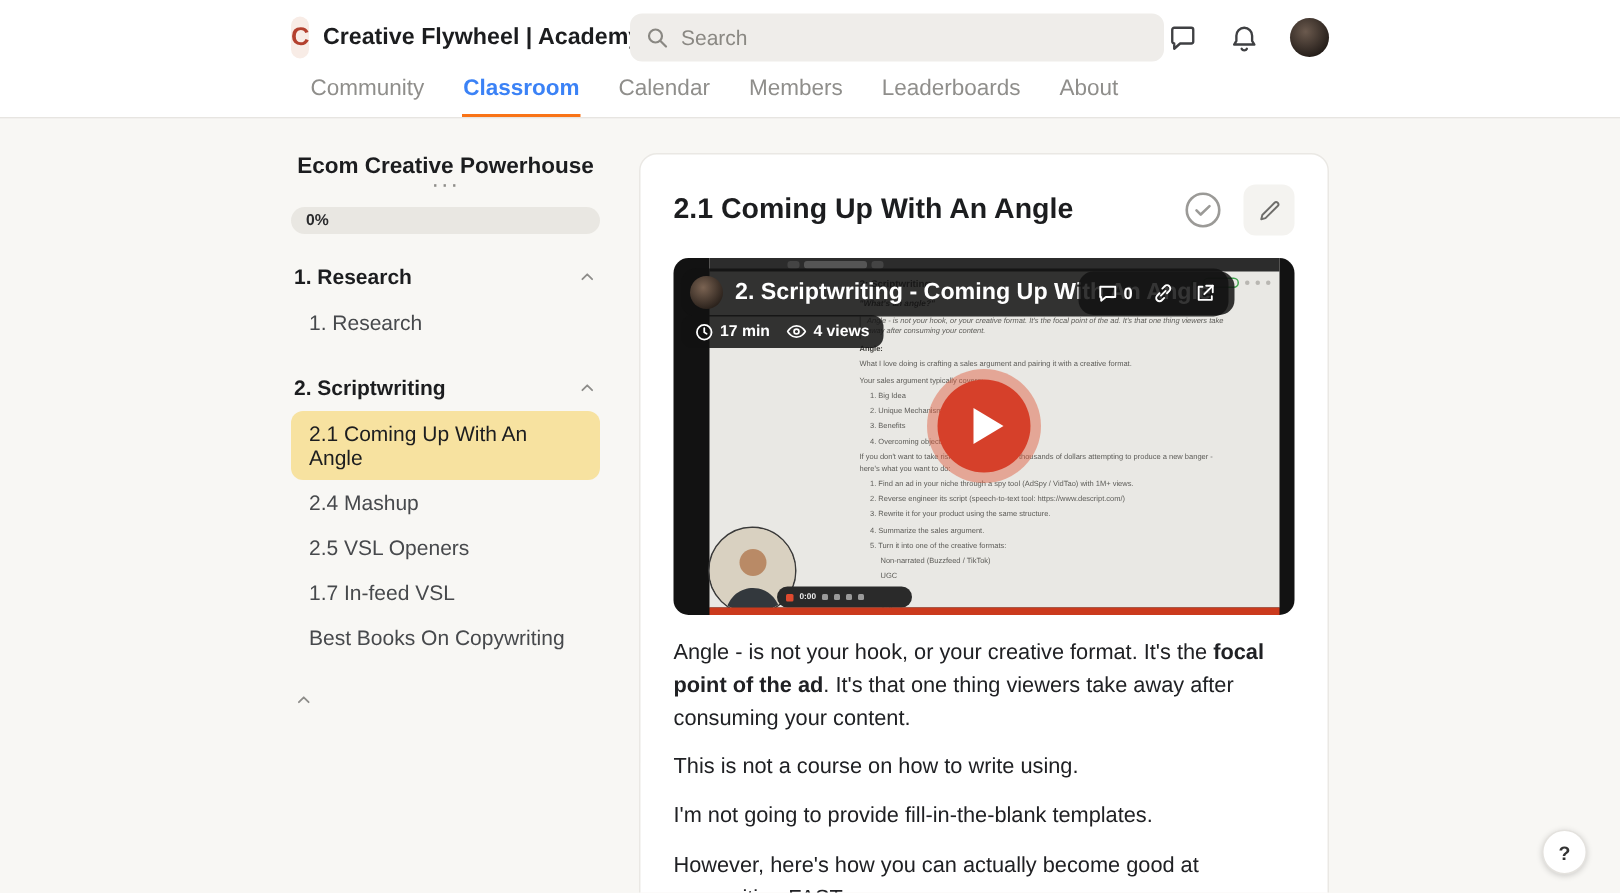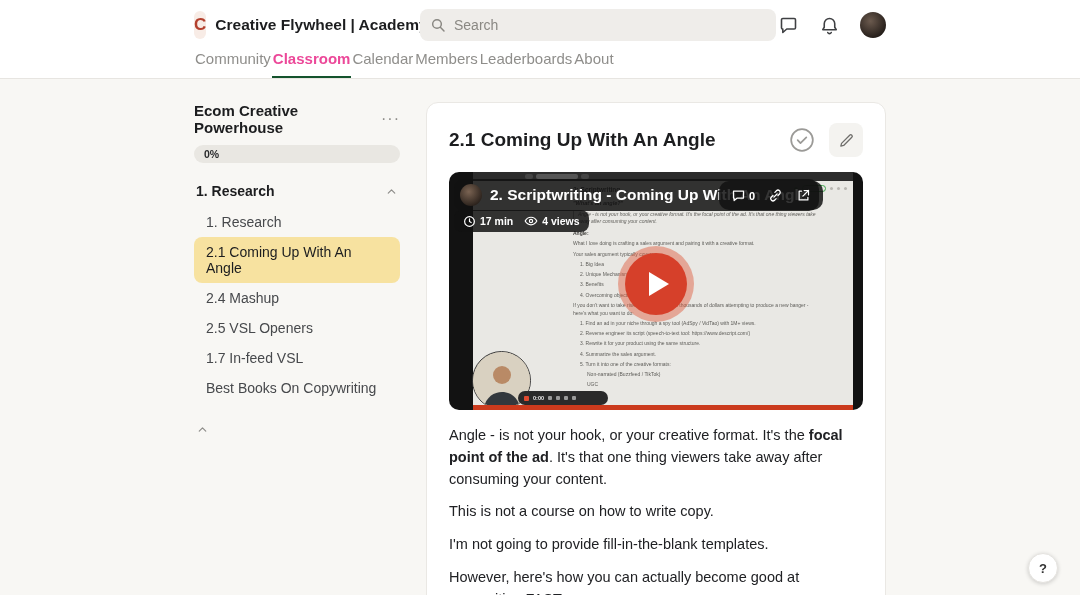--- a/index.html
+++ b/index.html
@@ -15,30 +15,30 @@
           color:#b3402e; font-weight:bold; font-size:17px; }
   .brand-name { font-size:15.5px; font-weight:bold; white-space:nowrap; }
   .chev { color:#8e8d8a; display:flex; }
   .search-wrap { position:relative; width:356px; }
   .search-wrap svg { position:absolute; left:10px; top:8px; color:#8a8883; }
   .search-input { width:100%; height:32px; border:none; outline:none; background:#efedea; border-radius:8px;
                   padding:0 10px 0 34px; font-size:14px; color:#333; font-family:inherit; }
   .search-input::placeholder { color:#8a8883; }
   .nav-icons { margin-left:auto; display:flex; align-items:center; gap:20px; color:#3f4043; }
   .avatar { width:26px; height:26px; border-radius:50%; background:radial-gradient(circle at 40% 35%, #6b5a4e, #241d19 75%); }
-  .tabs { display:flex; margin-top:2px; }
+  .tabs { display:flex; gap:24px; margin-top:2px;margin-left:12px; }
   .tab { font-size:15px; color:#8f8e8b; padding:6px 1px 9px; cursor:pointer; }
-  .tab.active { color:#ec4899; font-weight:bold; border-bottom:2px solid #14532d; }
+  .tab.active { color:#3b82f6; font-weight:bold; border-bottom:2px solid #f97316; }
 
   
   .page { display:flex; gap:26px; padding-top:23px; align-items:flex-start; }
 
   
   .sidebar { width:206px; flex:none; }
-  .course-head { display:flex; align-items:center; justify-content:space-between; }
+  .course-head { display:flex; align-items:center; justify-content:space-between;flex-direction:column; }
   .course-title { font-size:15px; font-weight:bold; }
   .dots { color:#8e8d89; font-size:16px; letter-spacing:1px; cursor:pointer; line-height:10px; }
   .progress { margin-top:9px; height:18px; background:#e9e7e2; border-radius:9px; display:flex; align-items:center;
               padding-left:10px; font-size:10.5px; font-weight:bold; color:#2a2b2d; }
   .section-head { display:flex; align-items:center; justify-content:space-between; padding:8px 2px; margin-top:12px; cursor:pointer; }
   .section-title { font-size:14px; font-weight:bold; }
   .side-item { padding:7px 12px; font-size:14px; color:#47494c; border-radius:8px; cursor:pointer; }
   .side-item.active { background:#f7e2a0; color:#1c1d1f; }
 
   
@@ -167,20 +167,28 @@
     <div class="section-head">
       <span class="section-title">1. Research</span>
       <span class="chev">
           <svg width="13" height="13" viewBox="0 0 24 24" fill="none" stroke="currentColor" stroke-width="2.2" stroke-linecap="round" stroke-linejoin="round">
             <path d="M6 15l6-6 6 6"></path>
           </svg>
         </span>
     </div>
     <div class="side-item">1. Research</div>
 
+    <div class="section-head">
+      <span class="section-title">2. Scriptwriting</span>
+      <span class="chev">
+          <svg width="13" height="13" viewBox="0 0 24 24" fill="none" stroke="currentColor" stroke-width="2.2" stroke-linecap="round" stroke-linejoin="round">
+            <path d="M6 15l6-6 6 6"></path>
+          </svg>
+        </span>
+    </div>
     <div class="side-item active">2.1 Coming Up With An Angle</div>
     <div class="side-item">2.4 Mashup</div>
     <div class="side-item">2.5 VSL Openers</div>
     <div class="side-item">1.7 In-feed VSL</div>
     <div class="side-item">Best Books On Copywriting</div>
 
     <div class="section-head">
       <span class="chev">
           <svg width="13" height="13" viewBox="0 0 24 24" fill="none" stroke="currentColor" stroke-width="2.2" stroke-linecap="round" stroke-linejoin="round">
             <path d="M6 15l6-6 6 6"></path>
@@ -310,21 +318,21 @@
         <span class="rec-ic"></span>
         <span class="rec-ic"></span>
         <span class="rec-ic"></span>
       </div>
 
       <div class="vid-progress"></div>
     </div>
 
     <div class="body-text">
       <p class="para"><span>Angle - is not your hook, or your creative format. It's the </span><b>focal point of the ad</b><span>. It's that one thing viewers take away after consuming your content.</span></p>
-      <p class="para">This is not a course on how to write copy.</p>
+      <p class="para">This is not a course on how to write using.</p>
       <p class="para">I'm not going to provide fill-in-the-blank templates.</p>
       <p class="para">However, here's how you can actually become good at copywriting FAST:</p>
 
     </div>
   </main>
 </div>
 
 <button class="help-fab">?</button>
 
 </body></html>

